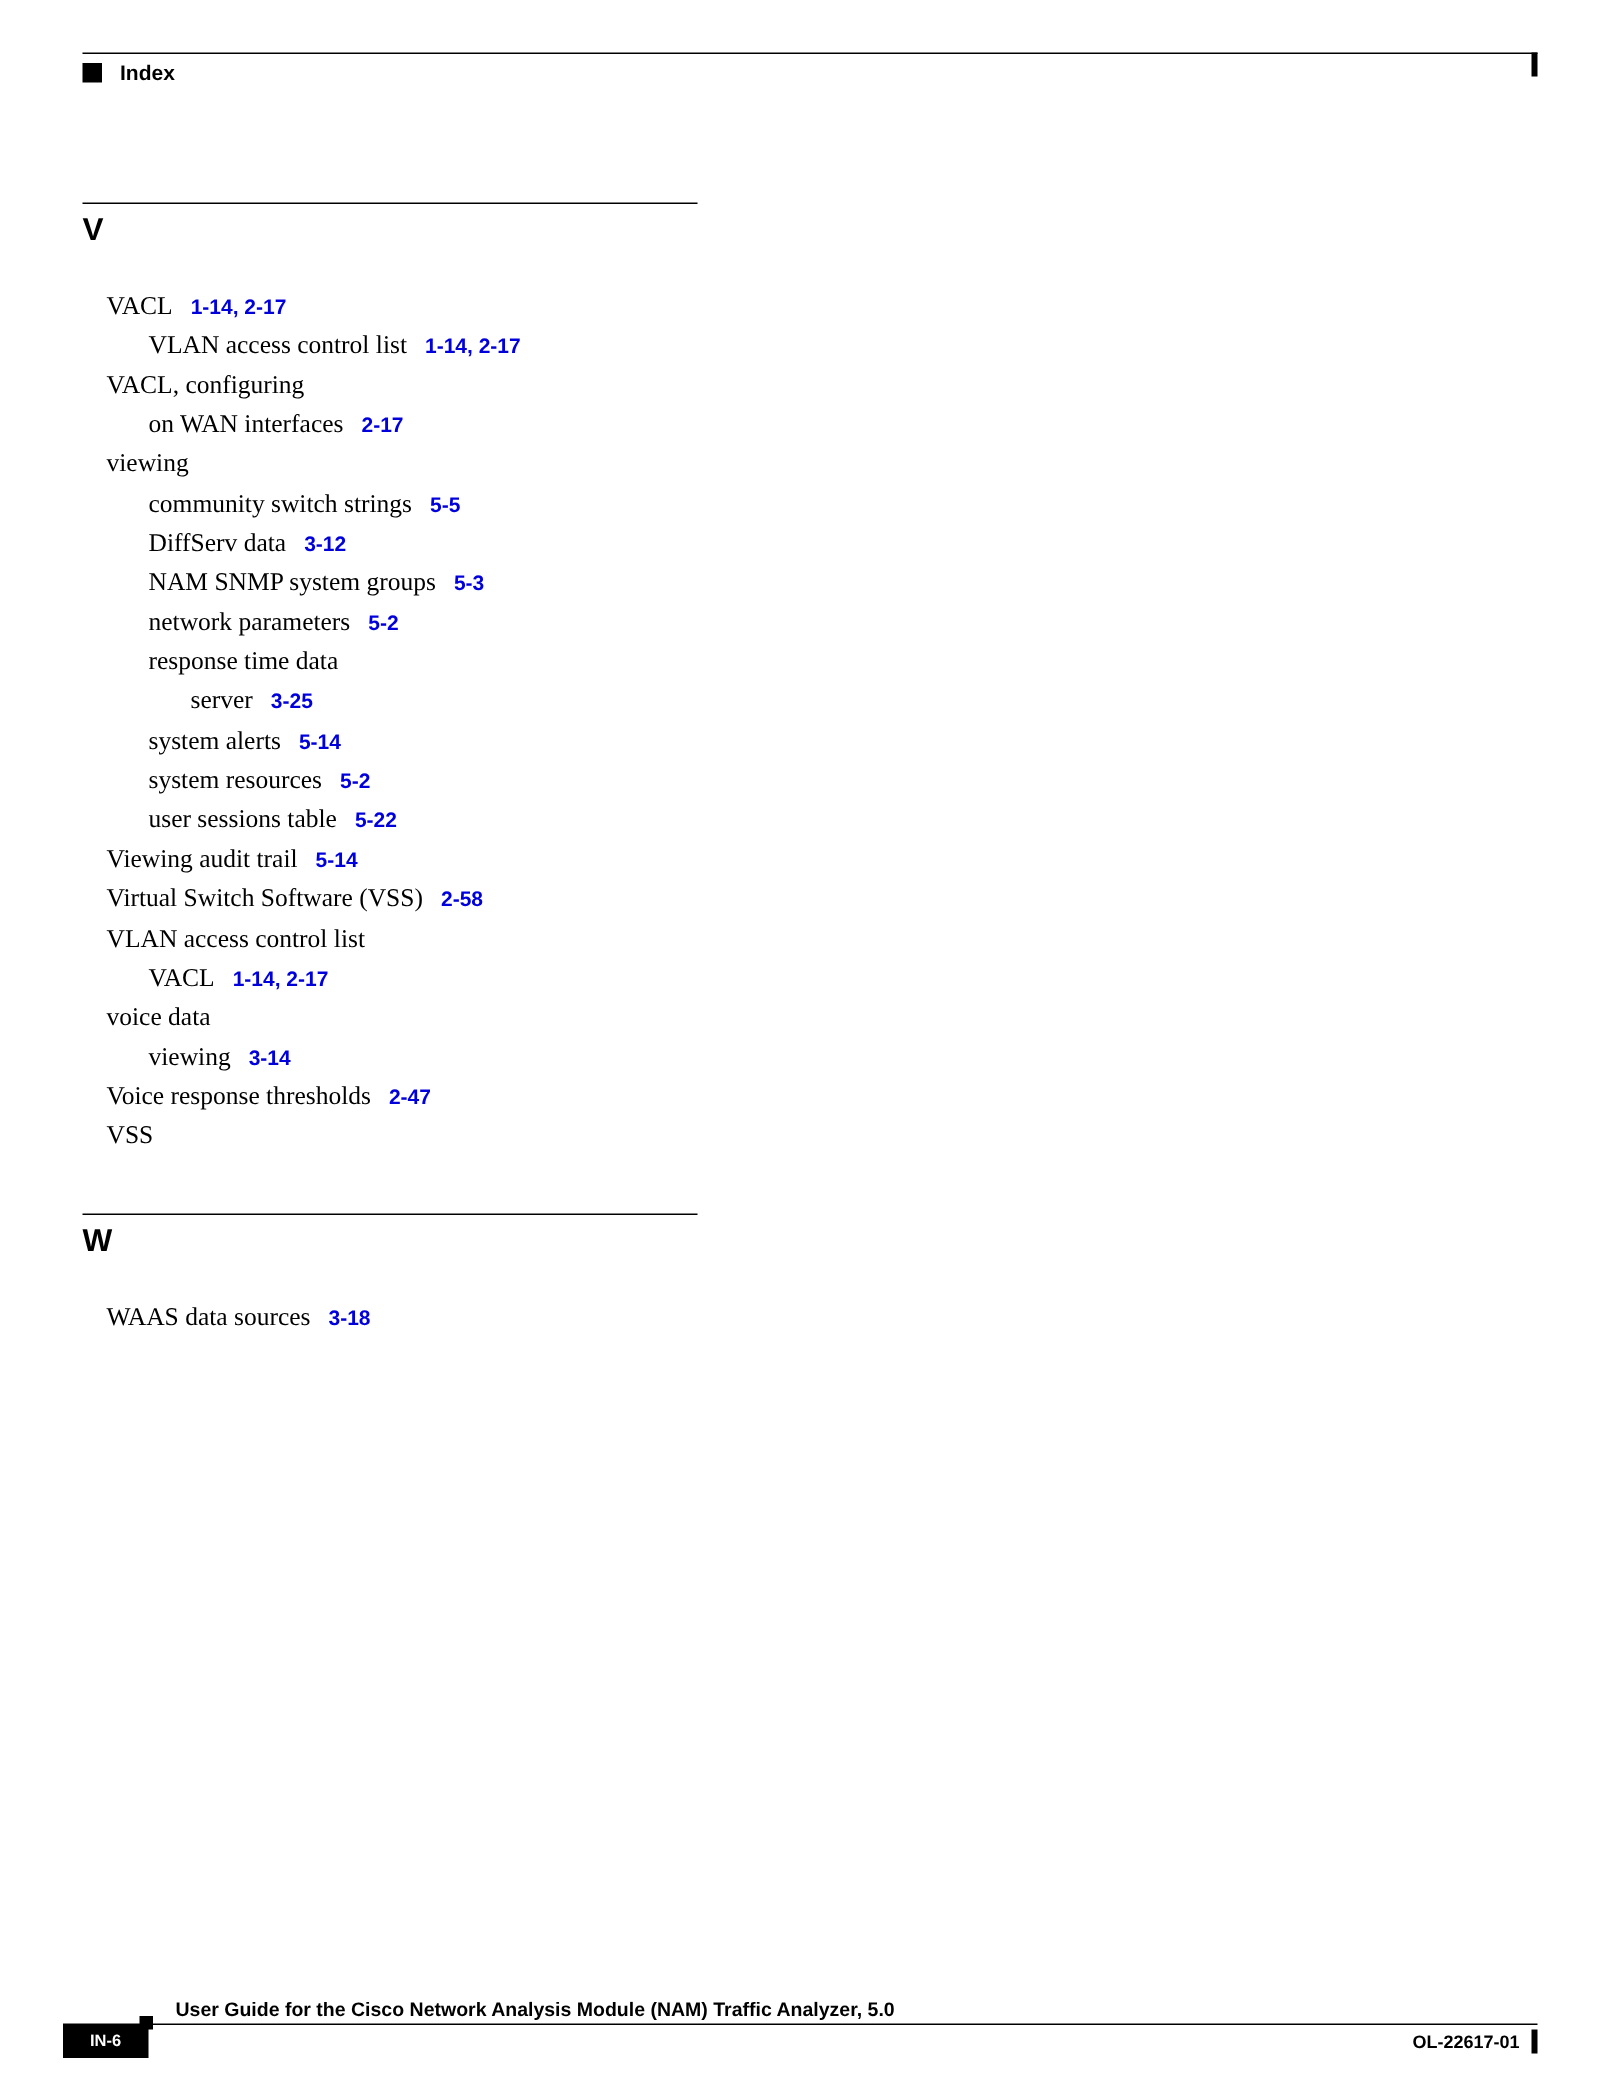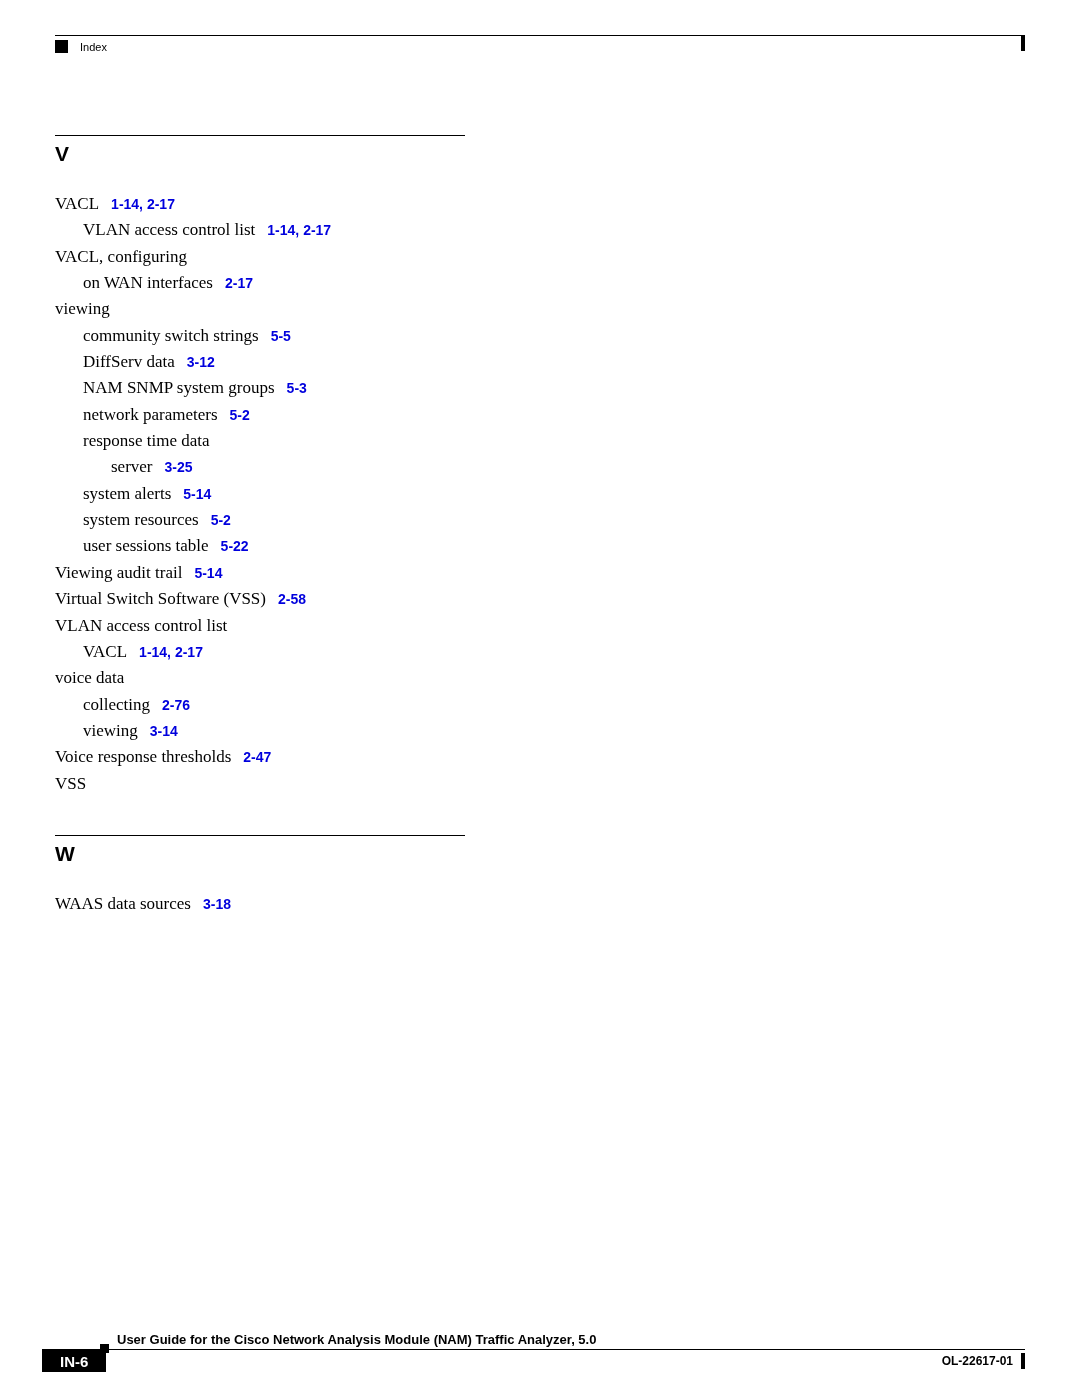--- a/index.html
+++ b/index.html
@@ -22,22 +22,22 @@
     gap: 12px;
   }
   .page-header .square {
     width: 13px;
     height: 13px;
     background: #000;
     flex-shrink: 0;
   }
   .page-header .label {
     font-family: Arial, Helvetica, sans-serif;
-    font-weight: normal;
-    font-size: 11px;
+    font-weight: bold;
+    font-size: 14px;
     text-align: center;
   }
   .page-header .line {
     border-bottom: 1px solid #000;
     position: absolute;
     left: 0;
     right: 0;
     top: -5px;
     height: 0;
   }
@@ -62,21 +62,21 @@
   }
   .section-letter {
     font-family: Arial, Helvetica, sans-serif;
     font-weight: bold;
     font-size: 21px;
     margin-bottom: 25px;
   }
   .entry {
     font-size: 17px;
     line-height: 1.55;
-    margin-left: 0;
+    margin-left: 16px;
   }
   .sub1 { padding-left: 28px; }
   .sub2 { padding-left: 56px; }
   .ref {
     font-family: Arial, Helvetica, sans-serif;
     font-weight: bold;
     font-size: 14px;
     color: #0000dd;
     margin-left: 12px;
   }
@@ -98,21 +98,21 @@
     display:flex;
     align-items: stretch;
     border-top: 1px solid #000;
     height: 22px;
   }
   .footer-pagebox {
     background: #000;
     color: #fff;
     font-family: Arial, Helvetica, sans-serif;
     font-weight: bold;
-    font-size: 15px;
+    font-size: 11px;
     padding: 2px 18px;
     display:flex;
     align-items:center;
   }
   .footer-sq {
     width:9px;
     height:9px;
     background:#000;
     margin-left: -6px;
     margin-top: -6px;
@@ -160,21 +160,20 @@
   <div class="entry sub1"><span>response time data</span></div>
   <div class="entry sub2"><span>server</span><span class="ref">3-25</span></div>
   <div class="entry sub1"><span>system alerts</span><span class="ref">5-14</span></div>
   <div class="entry sub1"><span>system resources</span><span class="ref">5-2</span></div>
   <div class="entry sub1"><span>user sessions table</span><span class="ref">5-22</span></div>
   <div class="entry"><span>Viewing audit trail</span><span class="ref">5-14</span></div>
   <div class="entry"><span>Virtual Switch Software (VSS)</span><span class="ref">2-58</span></div>
   <div class="entry"><span>VLAN access control list</span></div>
   <div class="entry sub1"><span>VACL</span><span class="ref">1-14, 2-17</span></div>
   <div class="entry"><span>voice data</span></div>
-  <div class="entry sub1"><span>collecting</span><span class="ref">2-76</span></div>
   <div class="entry sub1"><span>viewing</span><span class="ref">3-14</span></div>
   <div class="entry"><span>Voice response thresholds</span><span class="ref">2-47</span></div>
   <div class="entry"><span>VSS</span></div>
 
   <div style="height:28px"></div>
   <div class="section-rule"></div>
   <div class="section-letter">W</div>
 
   <div class="entry"><span>WAAS data sources</span><span class="ref">3-18</span></div>
 

